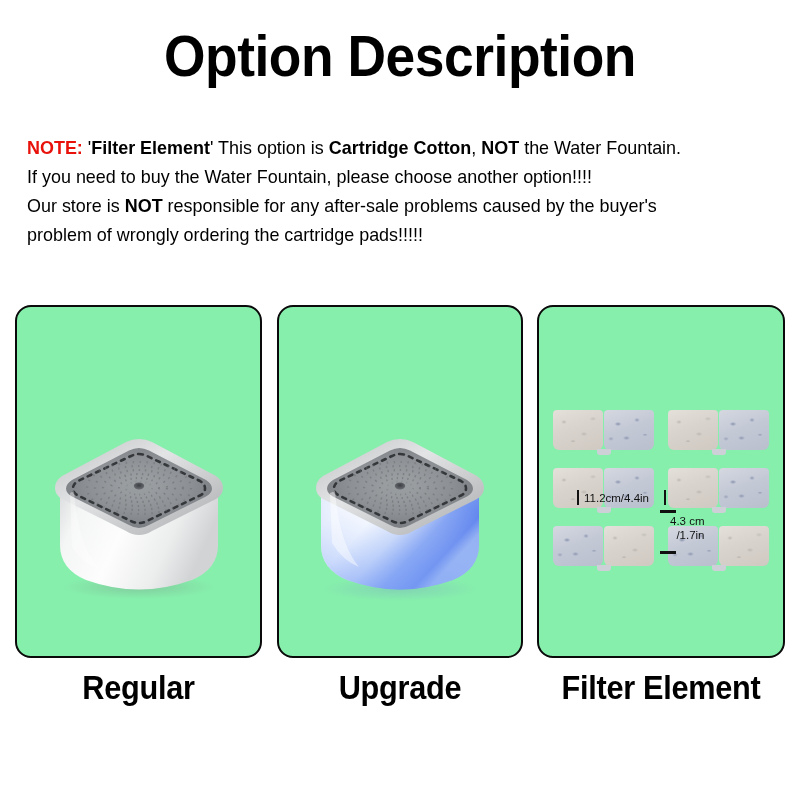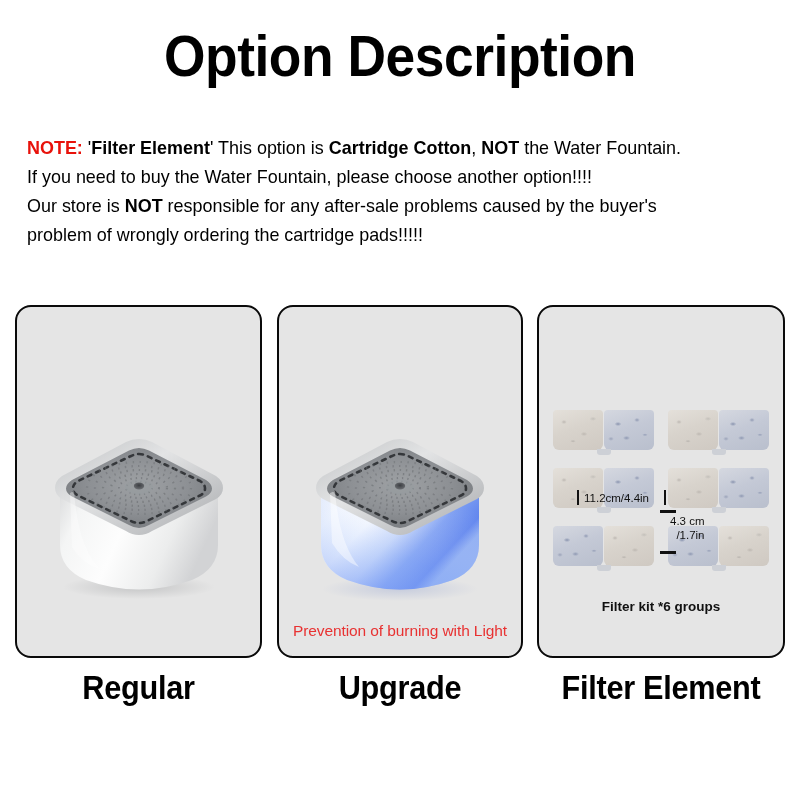--- a/index.html
+++ b/index.html
@@ -58,21 +58,21 @@
     left: 15px;
     width: 770px;
     height: 353px;
   }
   .panel {
     position: absolute;
     top: 0;
     height: 353px;
     border: 2.2px solid #0a0a0a;
     border-radius: 16px;
-    background: #e5e5e5;
+    background: #86efac;
     box-sizing: border-box;
     overflow: hidden;
   }
   #panel-regular { left: 0px;   width: 247px; }
   #panel-upgrade { left: 262px; width: 246px; }
   #panel-filter  { left: 522px; width: 248px; }
 
   
   .fountain {
     position: absolute;
@@ -367,21 +367,20 @@
           <ellipse cx="105" cy="69" rx="13" ry="6.5" fill="none" stroke="#666a6e" stroke-width="1.8" stroke-dasharray="1.2 3.6" opacity="0.6"></ellipse>
         </g>
 
         <ellipse cx="105" cy="68" rx="14" ry="7.5" fill="#969a9e" opacity="0.55"></ellipse>
         <ellipse cx="105" cy="67" rx="5.2" ry="3.4" fill="url(#holeG2)"></ellipse>
 
         <path d="M40,72 Q44,124 64,148 Q48,142 37,124 L35,74 Z" fill="#ffffff" opacity="0.45"></path>
       </svg>
     </div>
 
-    <div class="inner-caption-red">Prevention of burning with Light</div>
   </div>
 
   <div class="panel" id="panel-filter">
 
     <div class="filter-area">
 
       <div class="filter-row r1">
         <div class="filter-unit">
           <div class="pad left pad-beige"></div>
           <div class="pad right pad-blue"></div>
@@ -425,21 +424,20 @@
       <div class="dim" id="dim-width-label">11.2cm/4.4in</div>
 
       <div class="tick-h" id="tick-h-top"></div>
       <div class="tick-h" id="tick-h-bottom"></div>
       <div class="dim" id="dim-height-label">
         <div>4.3 cm</div>
         <div>/1.7in</div>
       </div>
     </div>
 
-    <div class="inner-caption-bold">Filter kit *6 groups</div>
   </div>
 </div>
 
 <div class="labels-row">
   <div class="bottom-label" id="label-regular">Regular</div>
   <div class="bottom-label" id="label-upgrade">Upgrade</div>
   <div class="bottom-label" id="label-filter">Filter Element</div>
 </div>
 
 </body></html>

